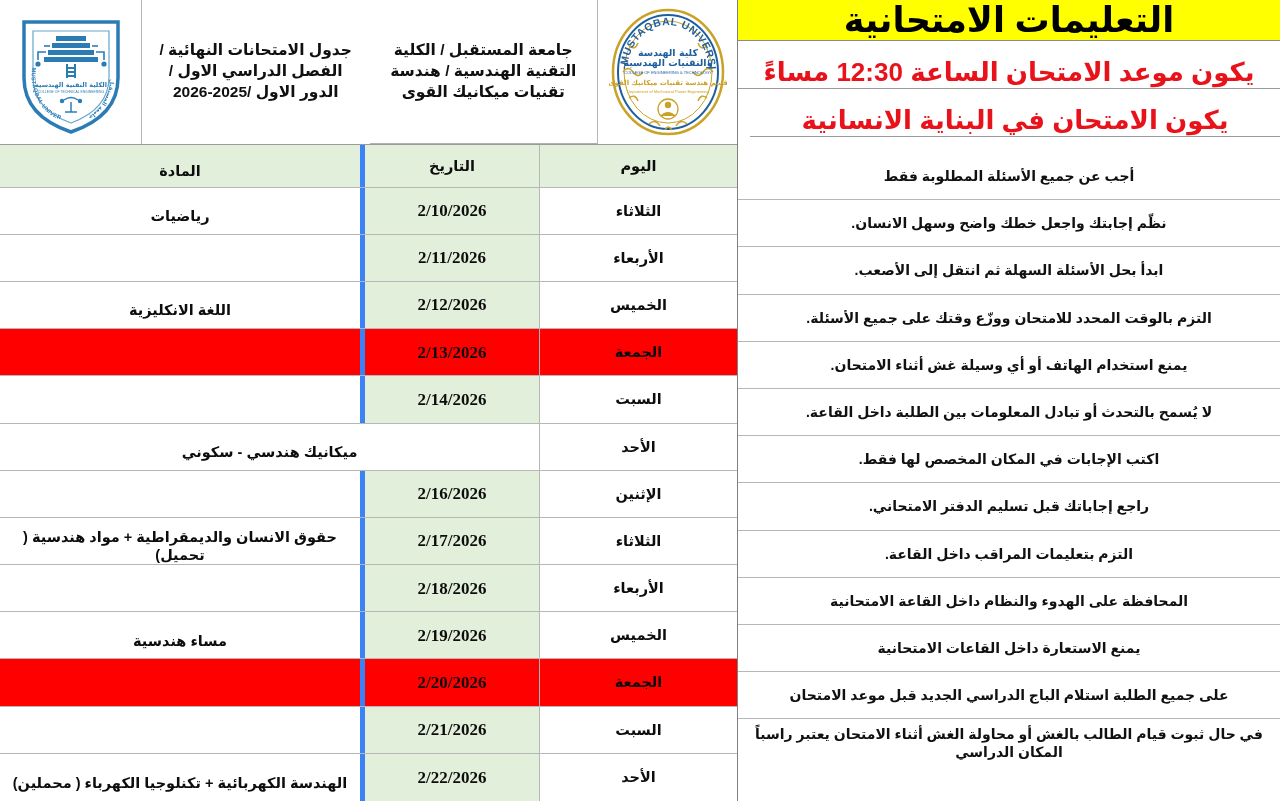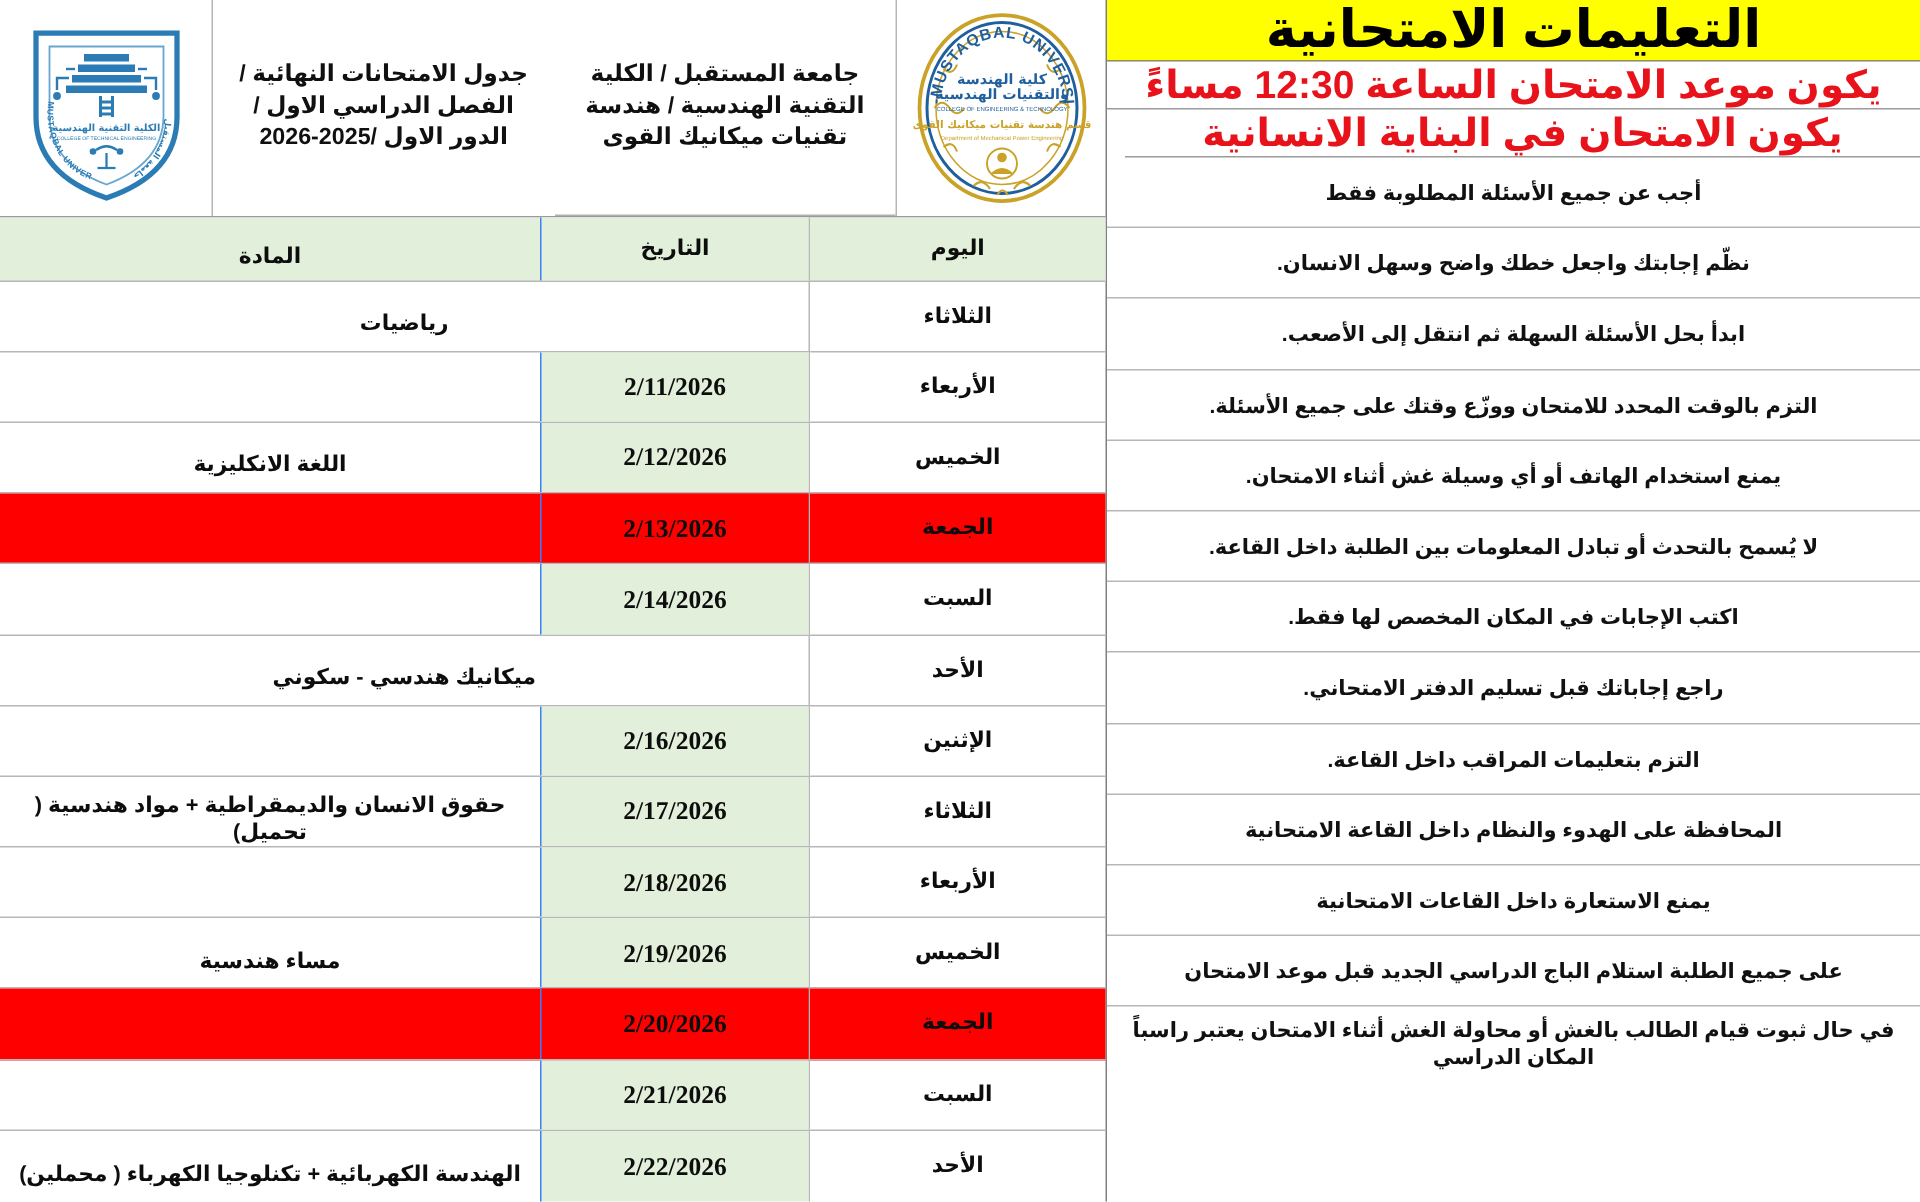--- a/index.html
+++ b/index.html
@@ -116,21 +116,21 @@
     color: #0d0d0d;
     padding: 0 6px;
     line-height: 1.25;
   }
   .c-day {
     width: 198px;
     border-left: 1px solid #b7b7b7;
   }
   .c-date {
     width: 179px;
-    border-left: 1px solid #3b82f6;
+    border-left: 5px solid #3b82f6;
     background: #e2efda;
     font-family: "Liberation Serif", "DejaVu Serif", serif;
     font-size: 17px;
     direction: ltr;
   }
   .srow.head .c-date {
     font-family: "Liberation Sans", "DejaVu Sans", sans-serif;
     font-size: 14.5px;
     direction: rtl;
   }
@@ -141,20 +141,21 @@
     margin-top: 11px;
   }
 
   
   .instructions-pane {
     width: 542px;
     height: 564px;
     box-sizing: border-box;
     display: flex;
     flex-direction: column;
+    gap: 16px;
   }
   .instr-title {
     height: 88px;
     background: #ffff00;
     display: flex;
     align-items: center;
     justify-content: center;
     font-size: 35px;
     font-weight: bold;
     color: #000000;
@@ -286,20 +287,21 @@
 
     <div class="sched-table">
       <div class="srow head">
         <div class="cell c-day">اليوم</div>
         <div class="cell c-date">التاريخ</div>
         <div class="cell c-subject">المادة</div>
       </div>
       <div id="rows-container">
           <div class="srow body">
             <div class="cell c-day">الثلاثاء</div>
+            <div class="cell c-date">2/10/2026</div>
             <div class="cell c-subject">رياضيات</div>
           </div>
           <div class="srow body">
             <div class="cell c-day">الأربعاء</div>
             <div class="cell c-date">2/11/2026</div>
             <div class="cell c-subject"></div>
           </div>
           <div class="srow body">
             <div class="cell c-day">الخميس</div>
             <div class="cell c-date">2/12/2026</div>

